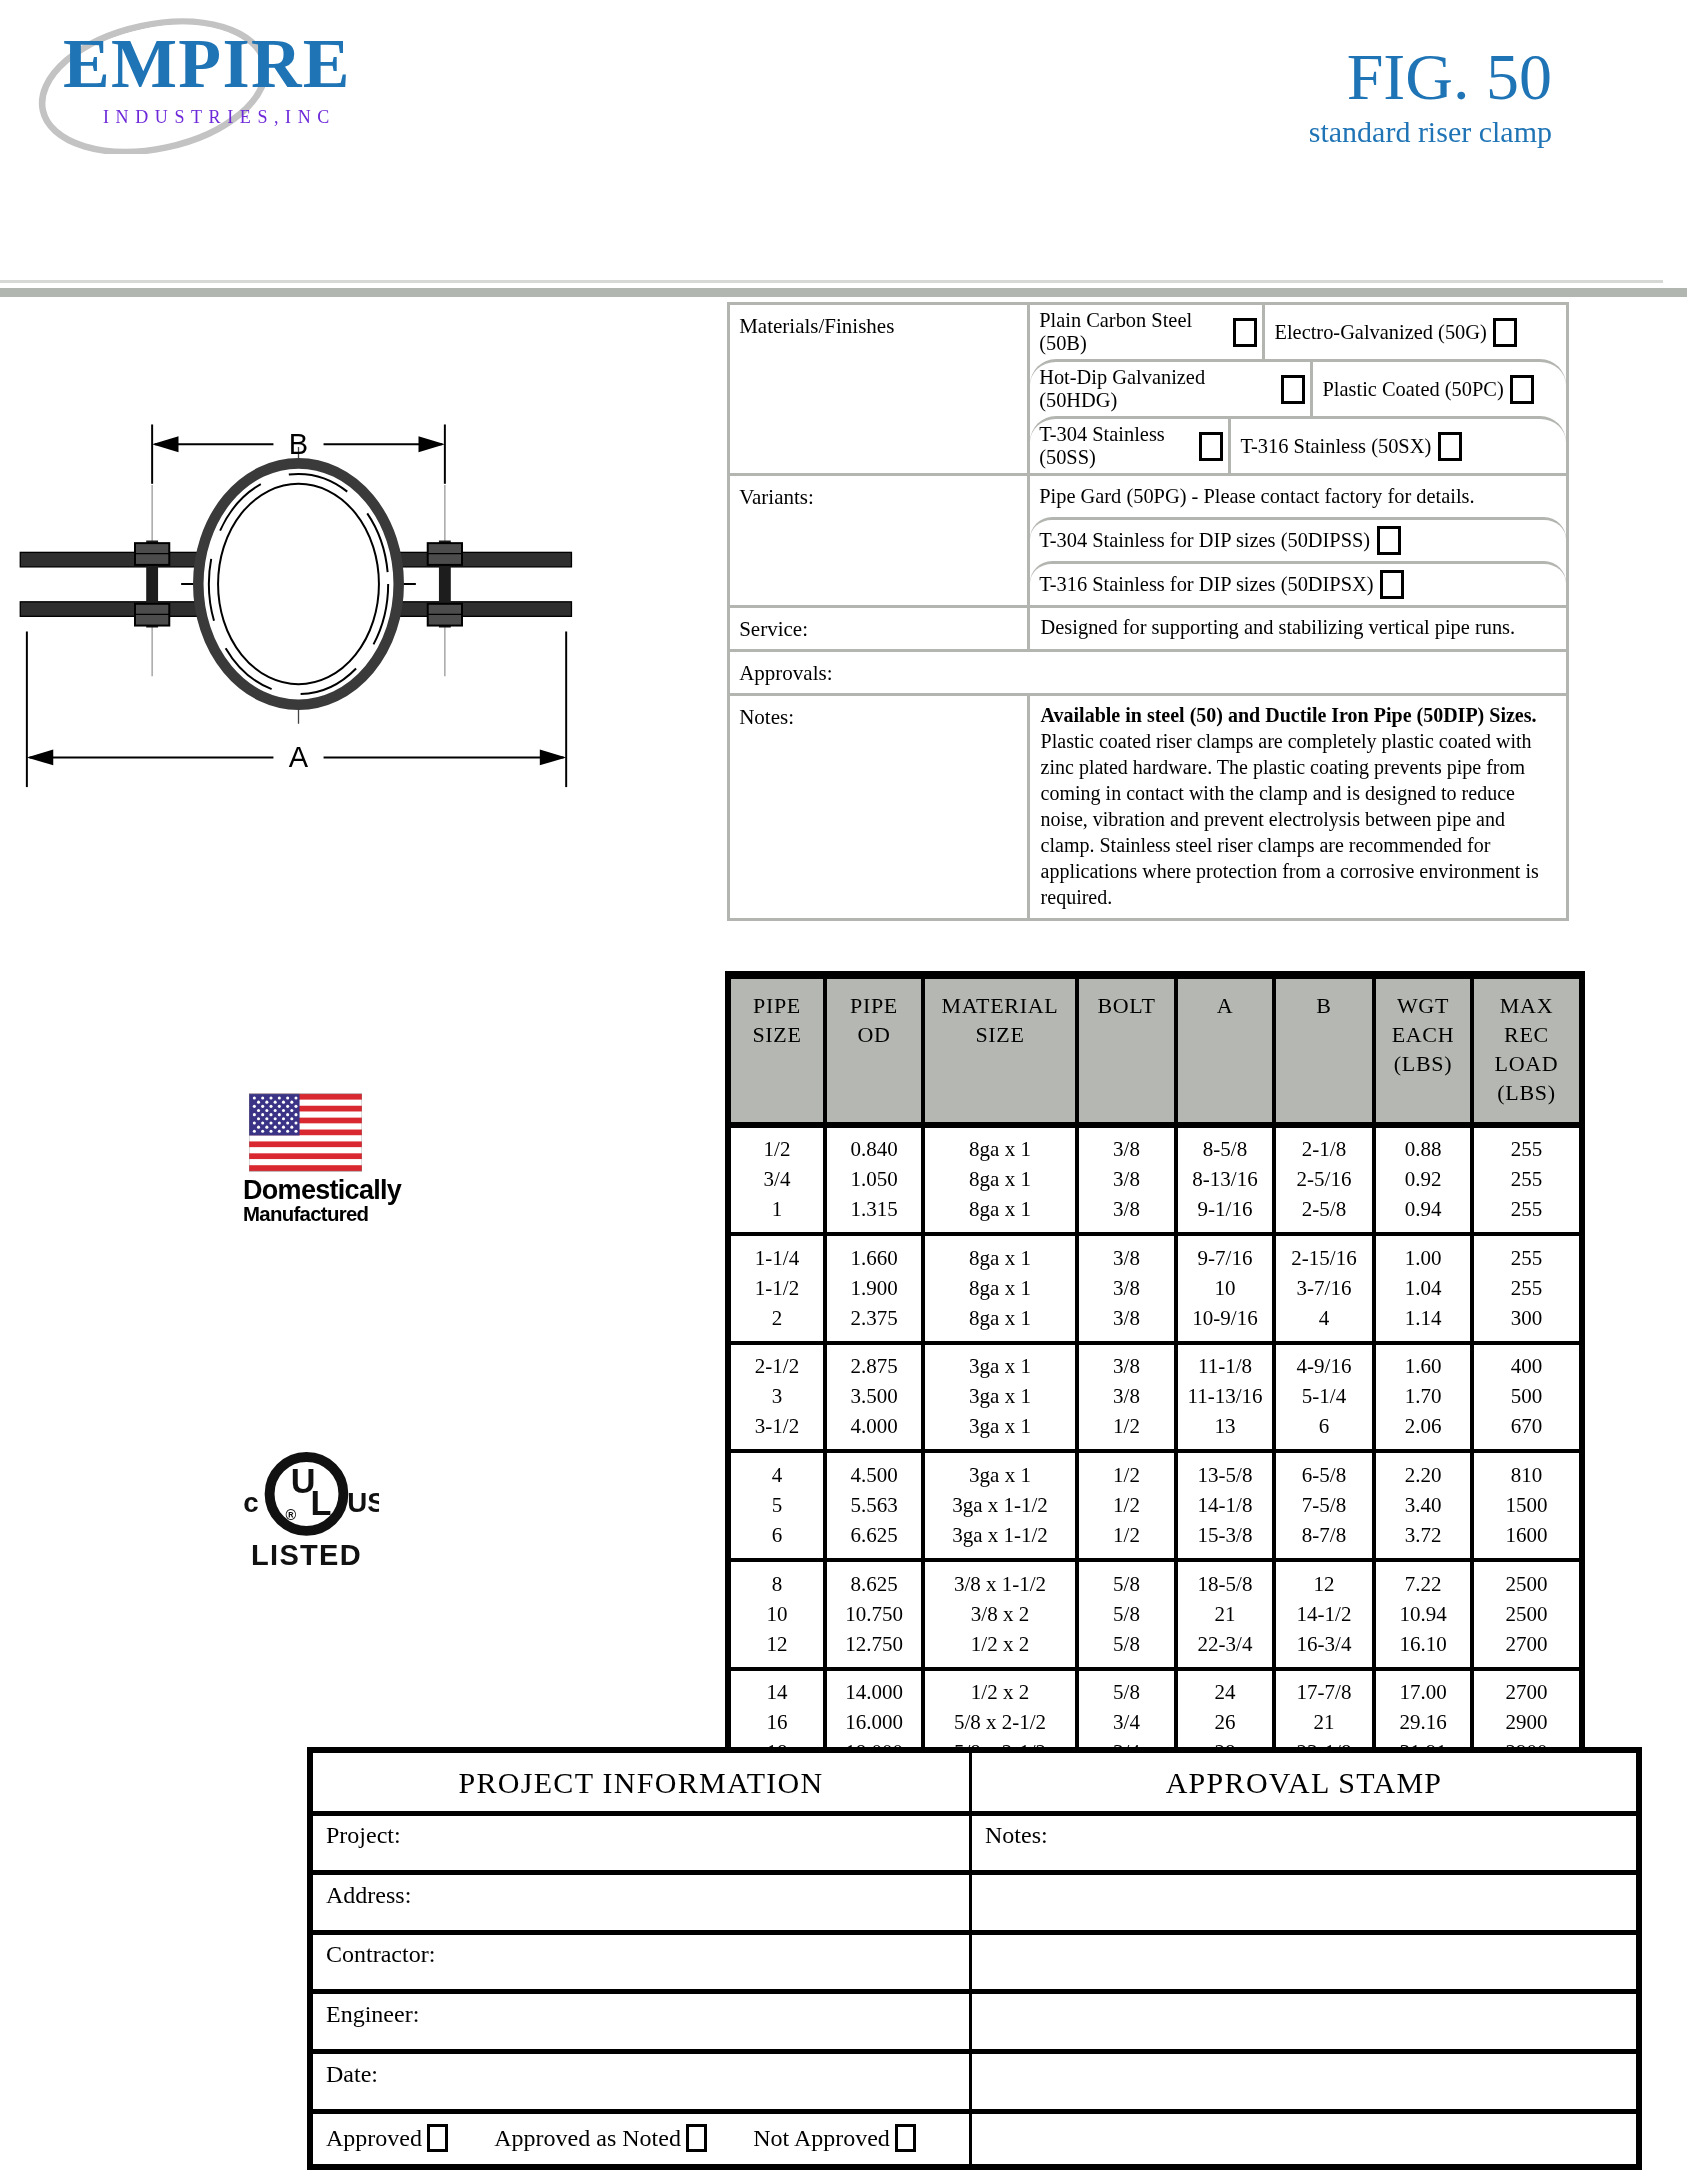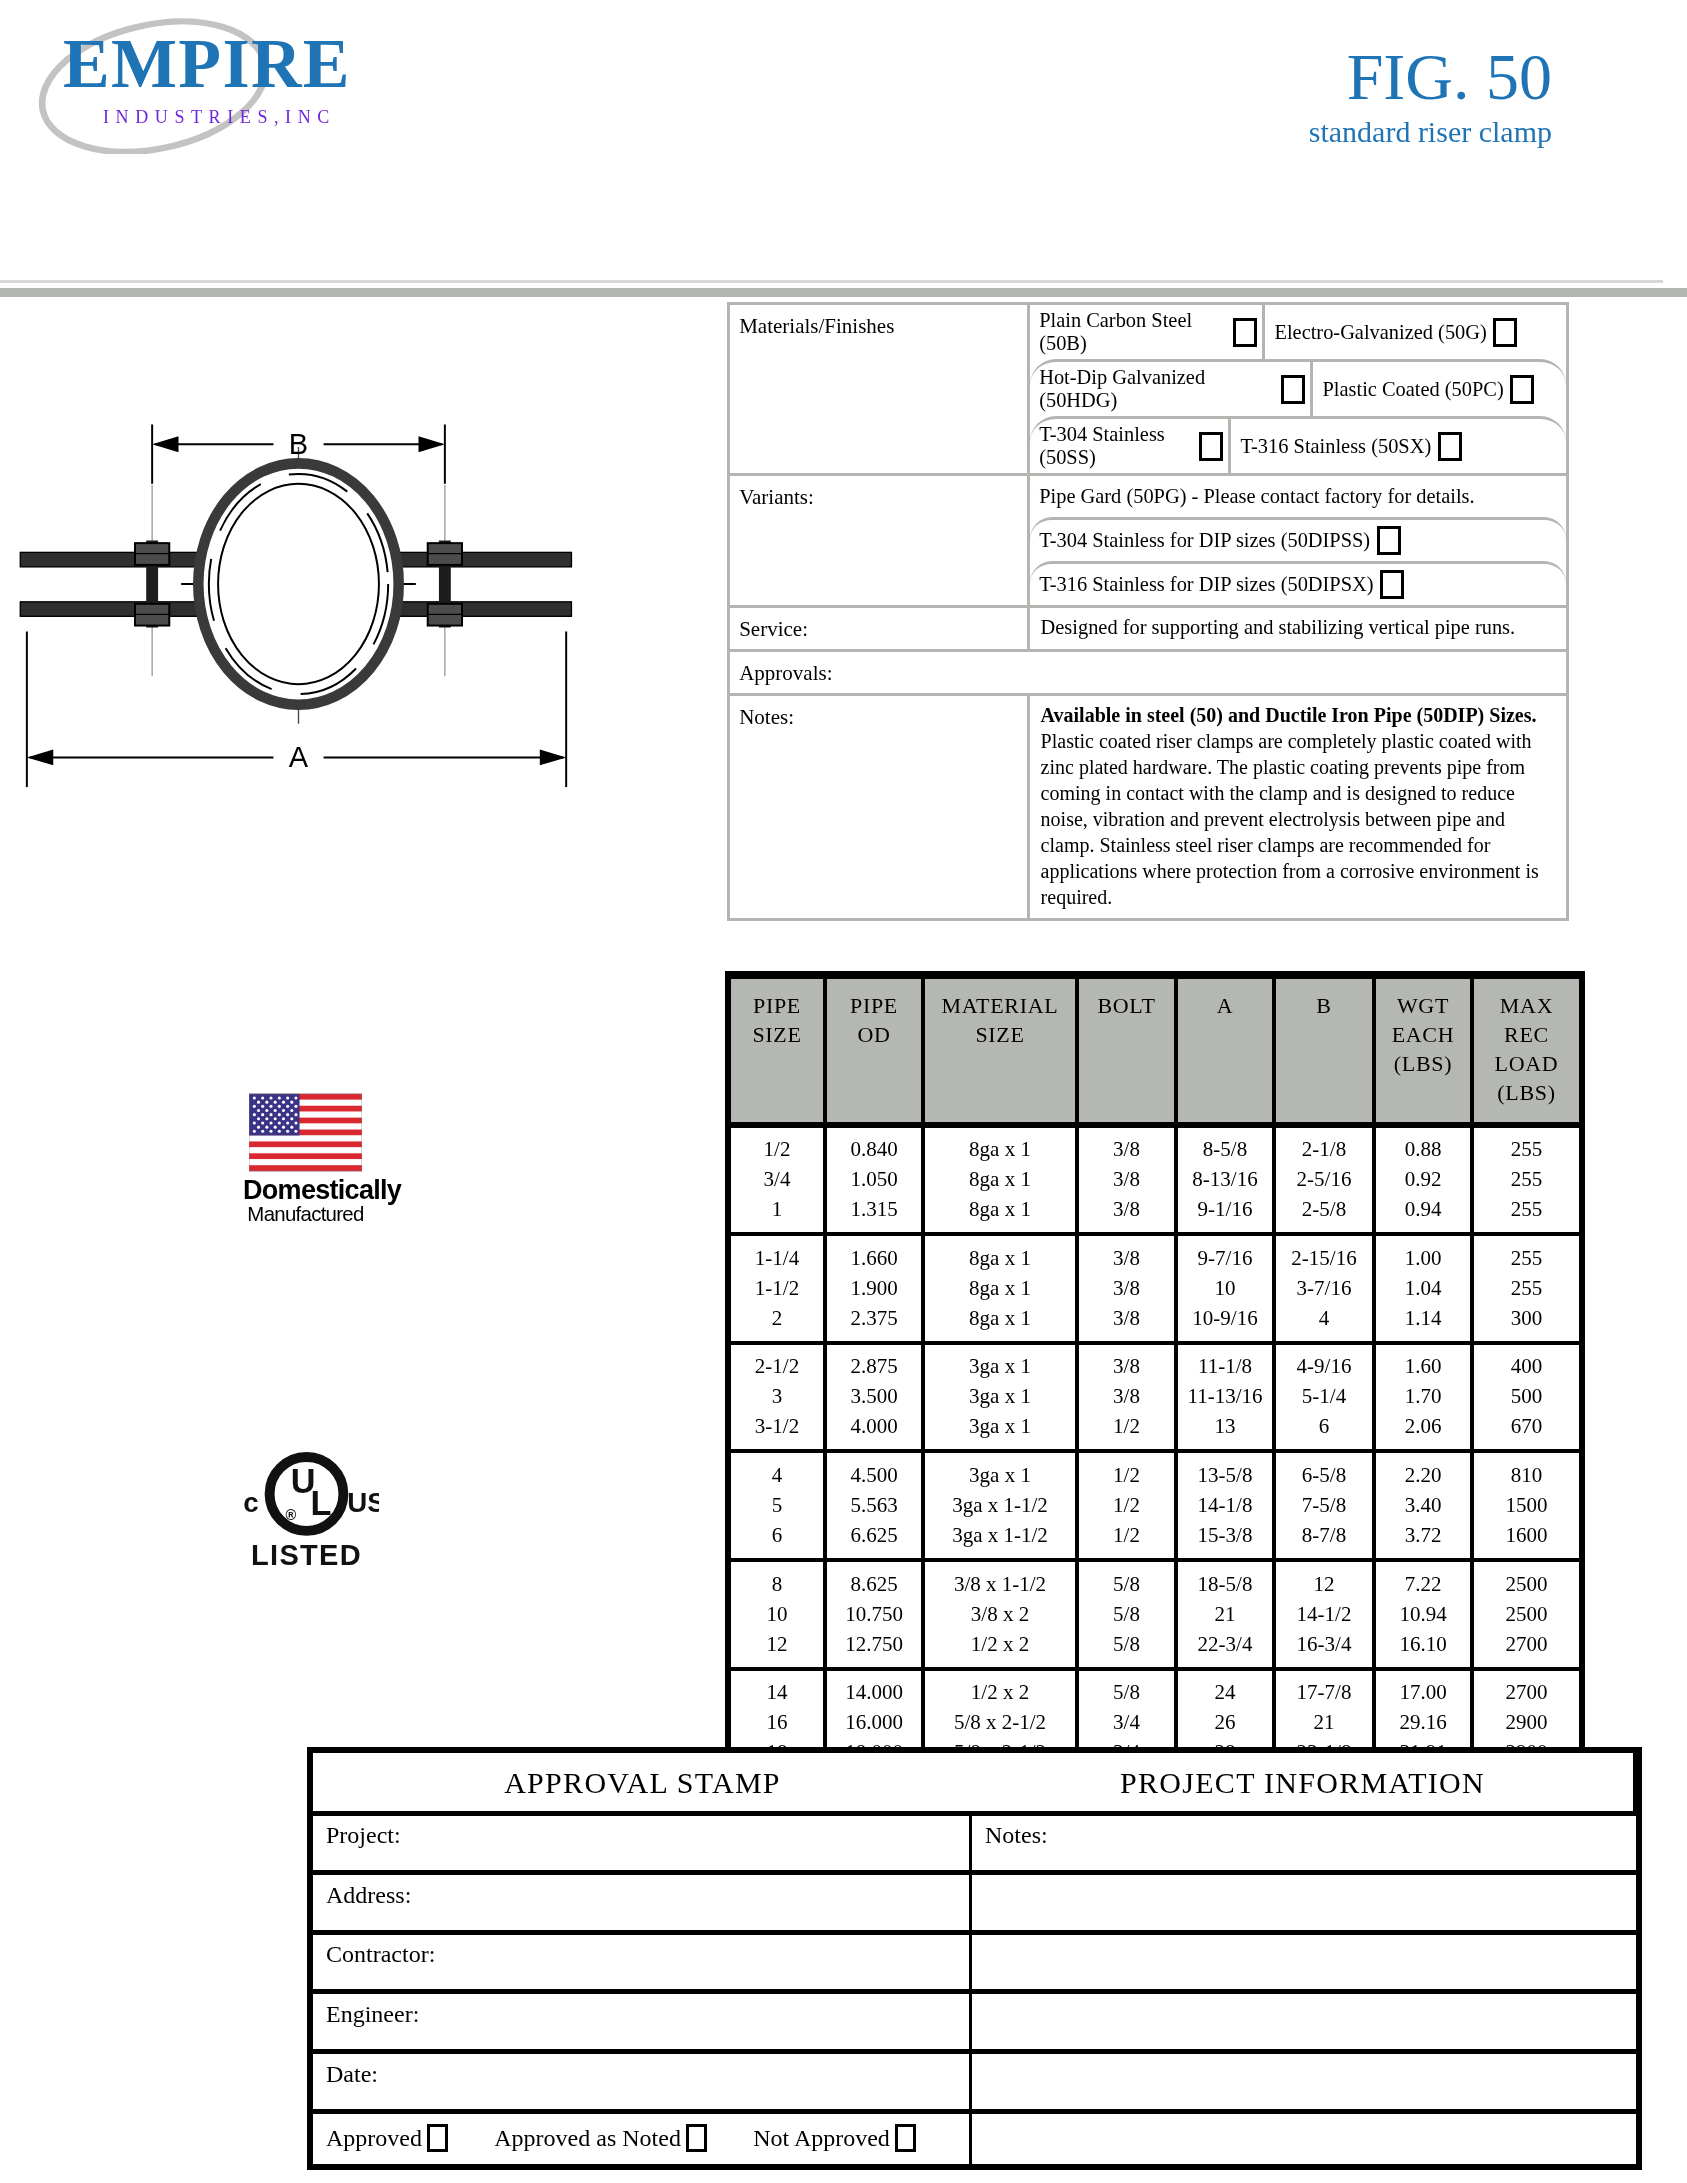--- a/index.html
+++ b/index.html
@@ -40,21 +40,21 @@
   .spec-text{padding:8px 10.6px;font-size:20.4px;}
   .spec-par{padding:6.6px 10.6px 8px;font-size:20px;line-height:1.58;}
   .spec-notes{padding:6.6px 10.6px 8px;font-size:20px;line-height:1.30;}
   .cb{display:inline-block;width:24px;height:29px;border:3.3px solid #000;background:#fff;
       margin-left:6.6px;flex:0 0 auto;box-sizing:border-box;}
 
   
   .flagwrap{position:absolute;left:243px;top:1093px;width:125px;text-align:center;
             font-family:"Liberation Sans",sans-serif;}
   .cap1{font-size:27px;font-weight:bold;line-height:1.0;margin-top:2.6px;letter-spacing:-0.7px;}
-  .cap2{font-size:20.4px;font-weight:normal;line-height:1.05;letter-spacing:-0.7px;text-align:center;}
+  .cap2{font-size:20.4px;font-weight:bold;line-height:1.05;letter-spacing:-0.7px;text-align:center;}
   .ulwrap{position:absolute;left:234px;top:1441px;width:145px;height:152px;}
 
   
   .sizes{position:absolute;left:725px;top:971px;width:860px;box-sizing:border-box;
          border:6px solid #000;border-top:8px solid #000;background:#fff;}
   .sizes-grid{display:grid;grid-template-columns:96px 98px 154px 99px 98px 100px 98px 1fr;}
   .sh{background:#b5b8b2;border-right:4px solid #000;border-bottom:6px solid #000;
       text-align:center;padding:12px 1.3px 14.5px;font-size:22px;line-height:1.32;
       white-space:pre-line;letter-spacing:0.7px;box-sizing:border-box;}
   .sh.c8{border-right:none;}
@@ -513,22 +513,22 @@
         <div class="sc c4 gpb">7/8</div>
         <div class="sc c5 gpb">42</div>
         <div class="sc c6 gpb">35-1/4</div>
         <div class="sc c7 gpb">60.00</div>
         <div class="sc c8 gpb">2900</div>
       </div>
   </div>
 
   <div class="proj">
     <div class="proj-grid">
+      <div class="ph colL">PROJECT INFORMATION</div>
       <div class="ph">APPROVAL STAMP</div>
-      <div class="ph colL">PROJECT INFORMATION</div>
 
       <div class="pr colL">Project:</div>
       <div class="pr">Notes:</div>
 
       <div class="pr colL">Address:</div>
       <div class="pr"></div>
 
       <div class="pr colL">Contractor:</div>
       <div class="pr"></div>
 

